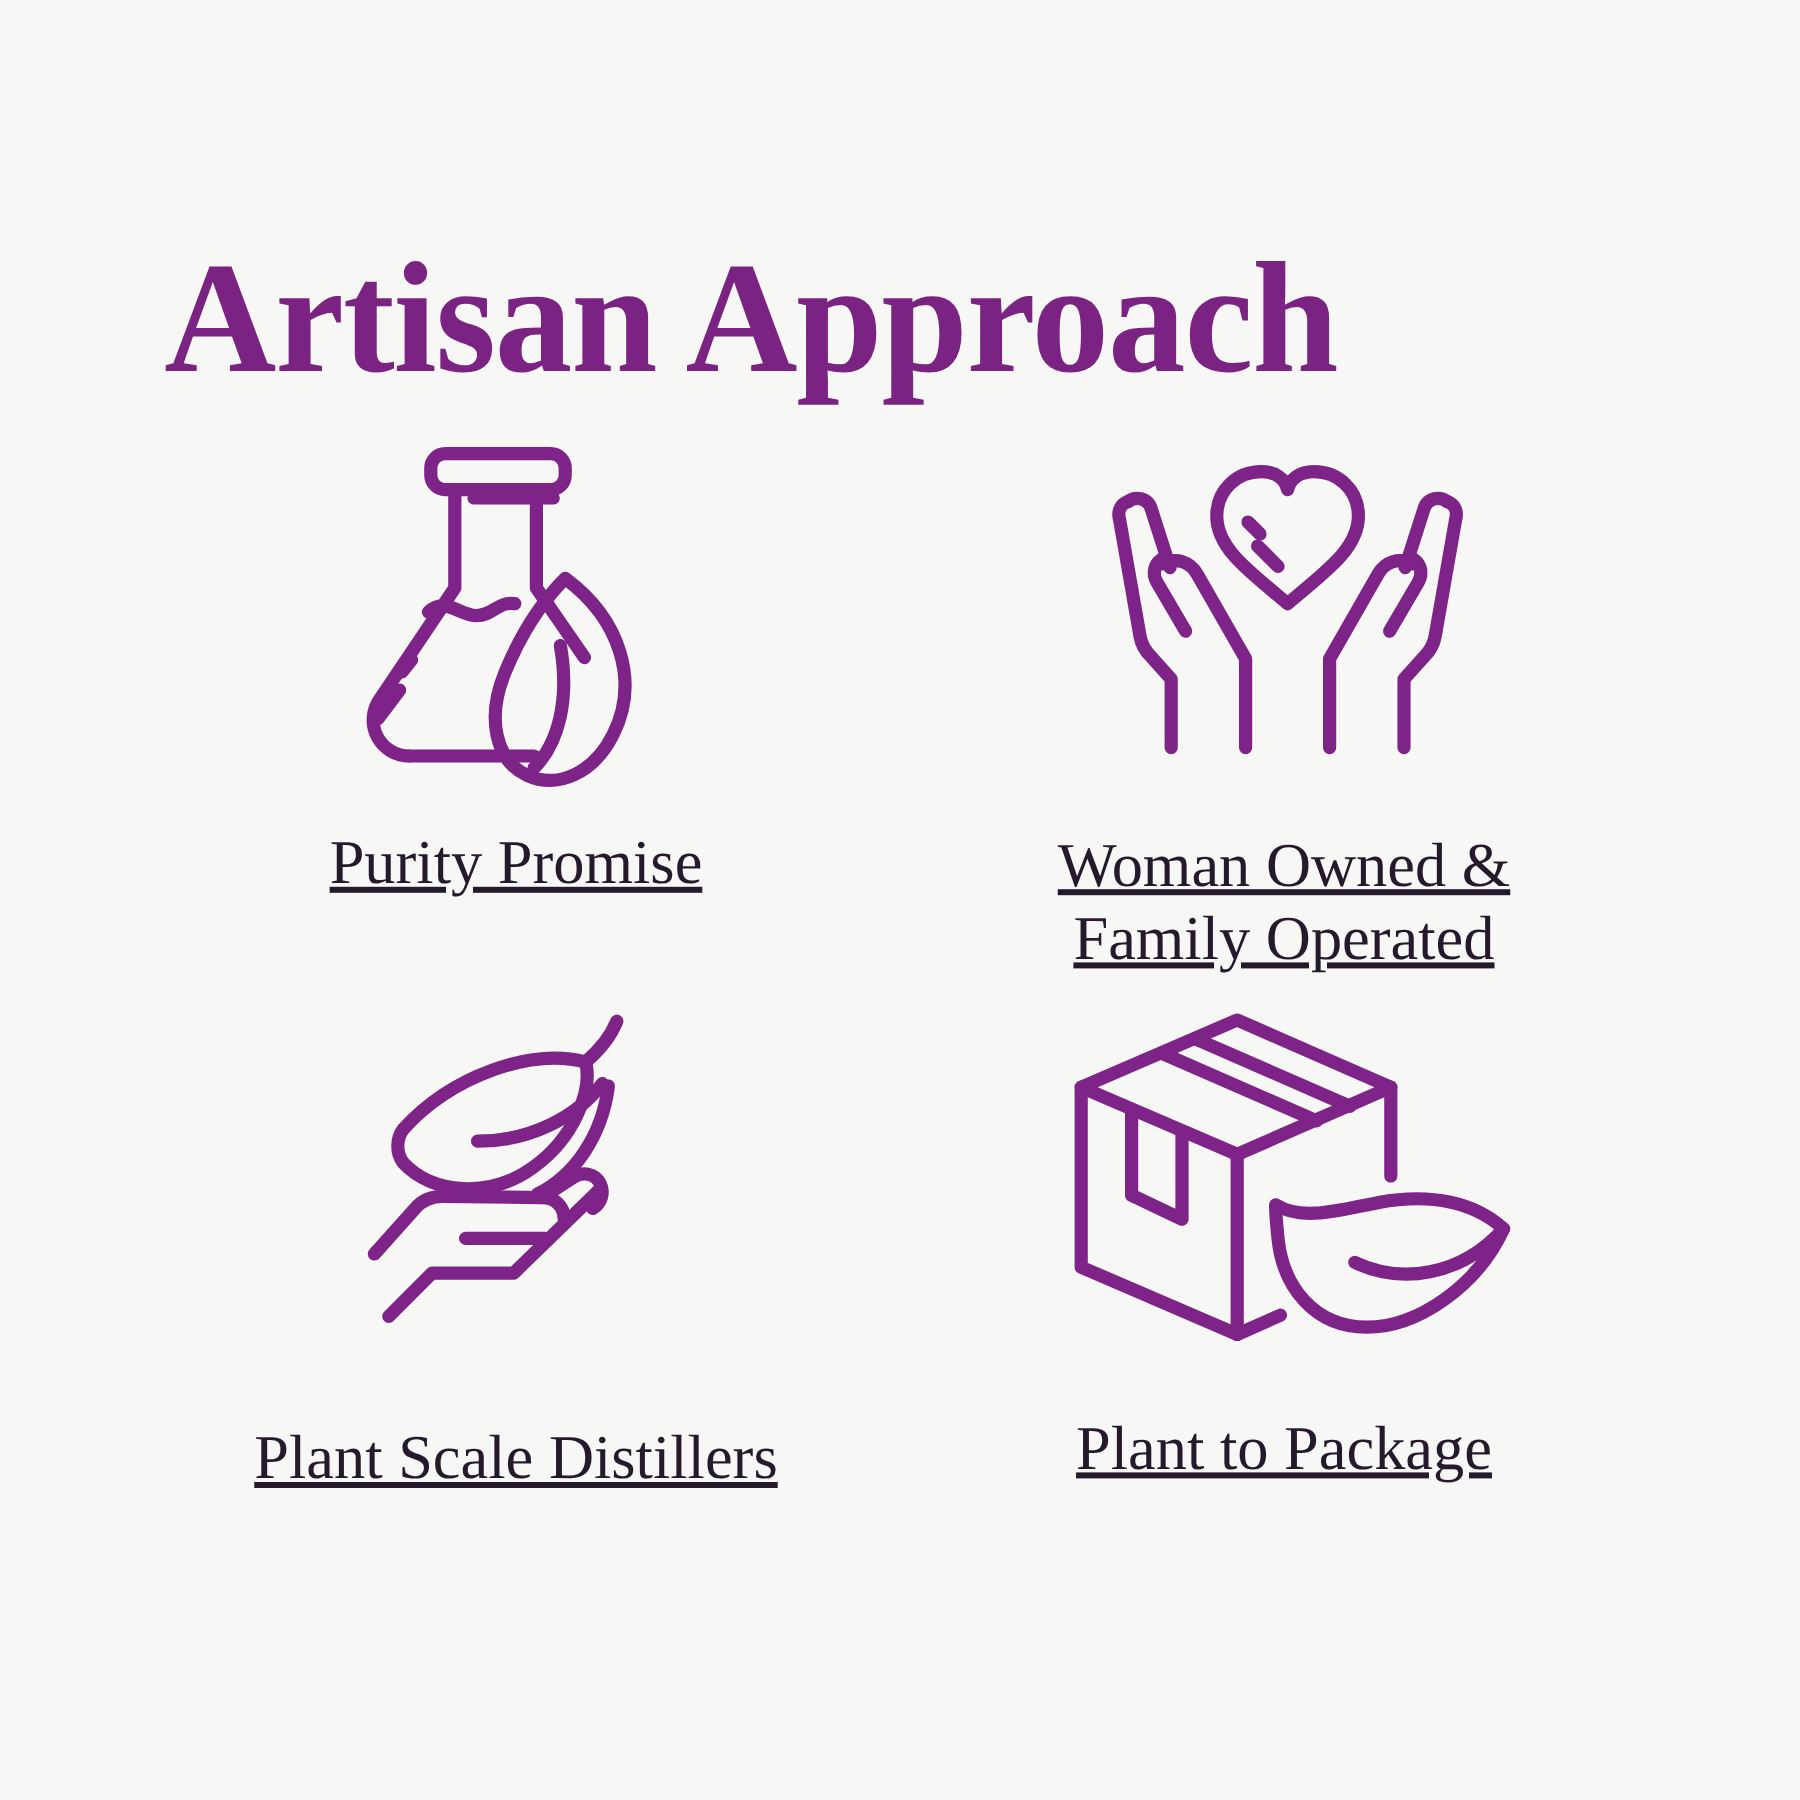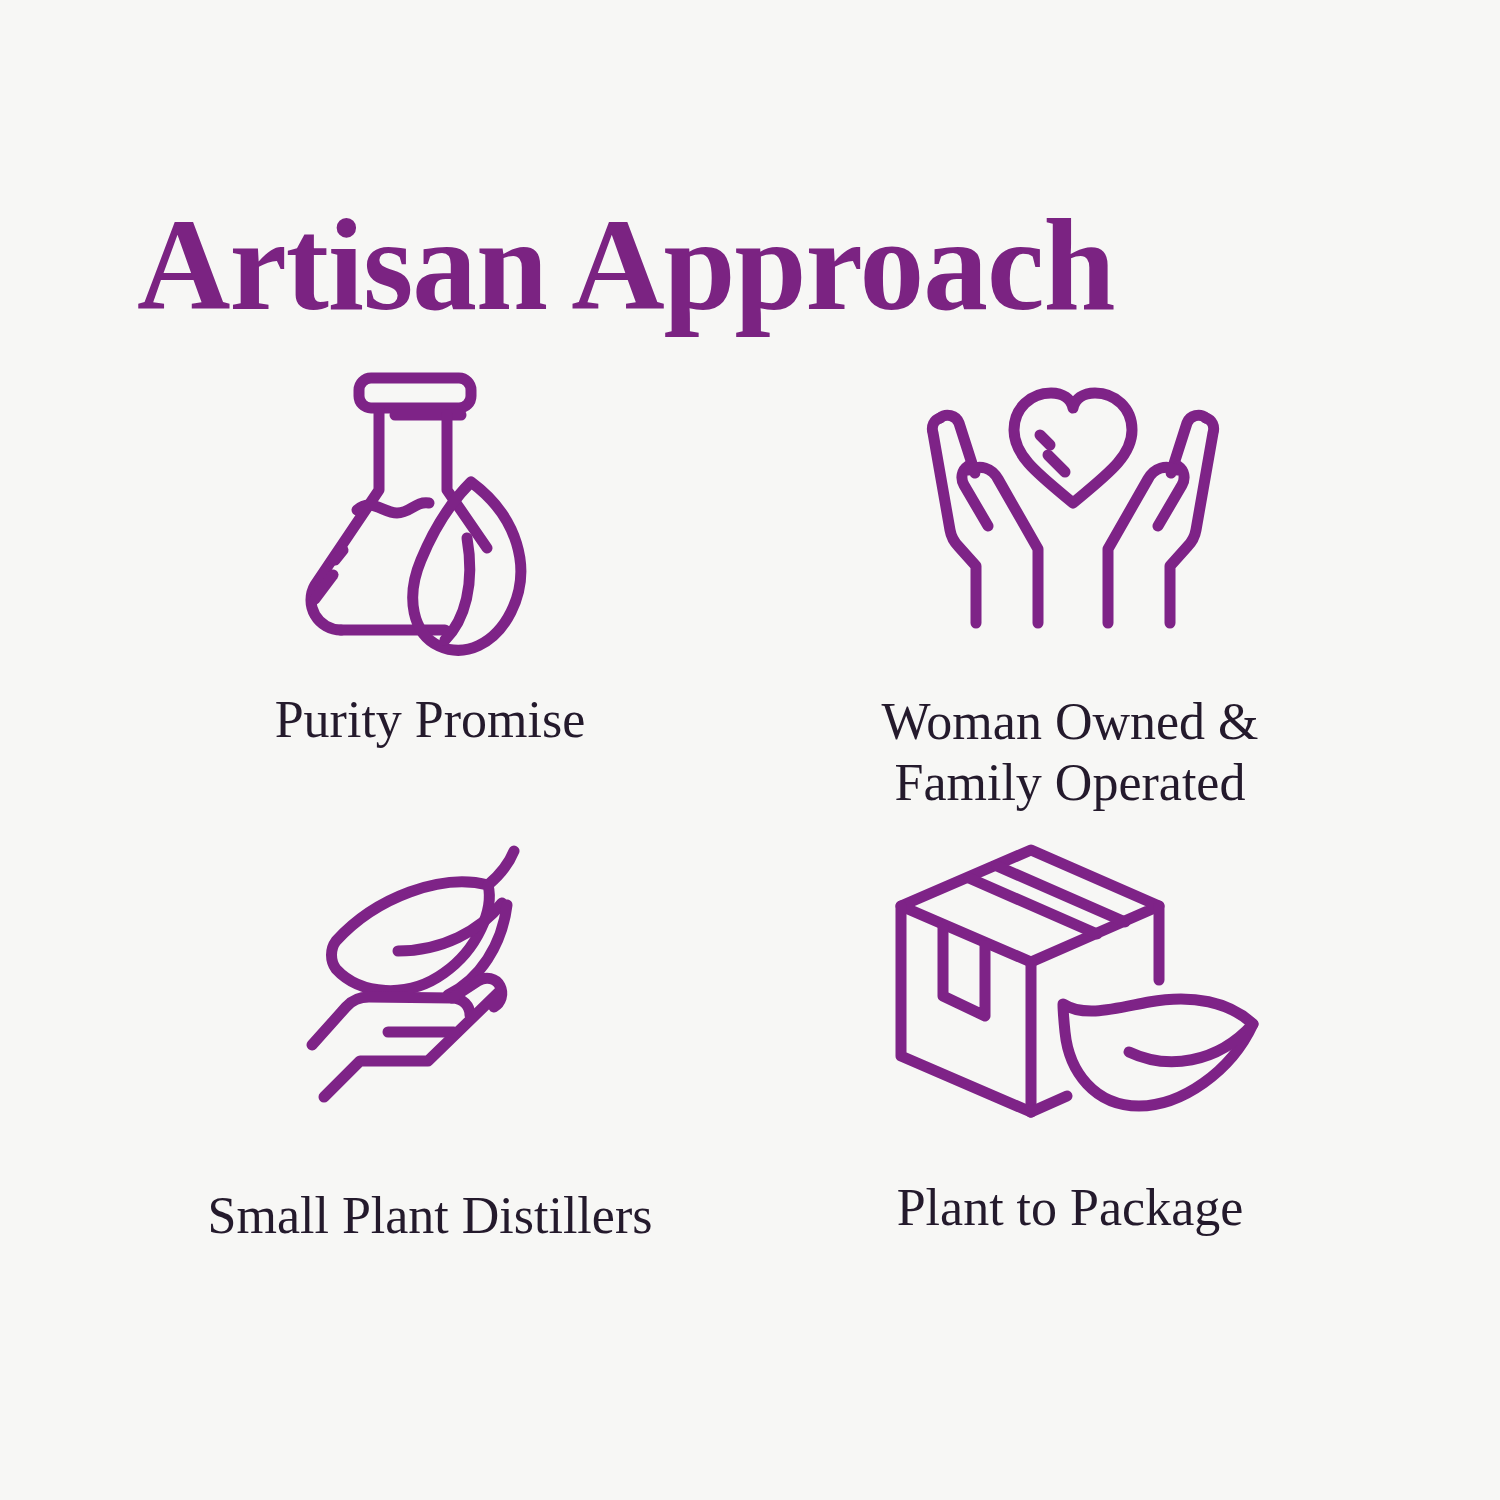--- a/index.html
+++ b/index.html
@@ -78,20 +78,21 @@
   .feature-label {
     margin-top: 36px;
     font-family: "Liberation Serif", "DejaVu Serif", serif;
     font-weight: 400;
     font-size: 52px;
     line-height: 1.18;
     color: #241a2c;
     text-align: center;
     white-space: pre-line;
     max-width: 560px;
+    text-decoration: underline;
   }
 
   
   .feature.f-purity .icon-box   { margin-left: -10px; }
   .feature.f-purity .feature-label { margin-top: 34px; }
 
   .feature.f-woman .icon-box    { margin-left: 6px; }
   .feature.f-woman .feature-label { }
 
   .feature.f-small .icon-box    { margin-left: -6px; }
@@ -179,21 +180,21 @@
 
           <path d="M10 200 L 44 162 C 50 155 58 152 67 152 L 150 153 C 161 153 168 161 168 170"></path>
 
           <path d="M150 153 L 176 136 C 184 131 194 133 198 141 C 202 149 199 158 192 162"></path>
 
           <path d="M198 146 L 126 216 L 58 216 L 22 252"></path>
 
           <path d="M86 187 L 152 187"></path>
         </svg>
       </div>
-      <div class="feature-label">Small Plant Distillers</div>
+      <div class="feature-label">Plant Scale Distillers</div>
     </div>
 
     <div class="feature f-plant">
       <div class="icon-box">
         <svg width="400" height="275" viewBox="0 0 400 275" fill="none" stroke="#7e2387" stroke-width="11" stroke-linecap="round" stroke-linejoin="round" aria-hidden="true">
 
           <path d="M20 68 L 150 12 L 278 68 L 150 124 Z"></path>
 
           <path d="M88 40 L 216 96"></path>
           <path d="M116 28 L 244 84"></path>

